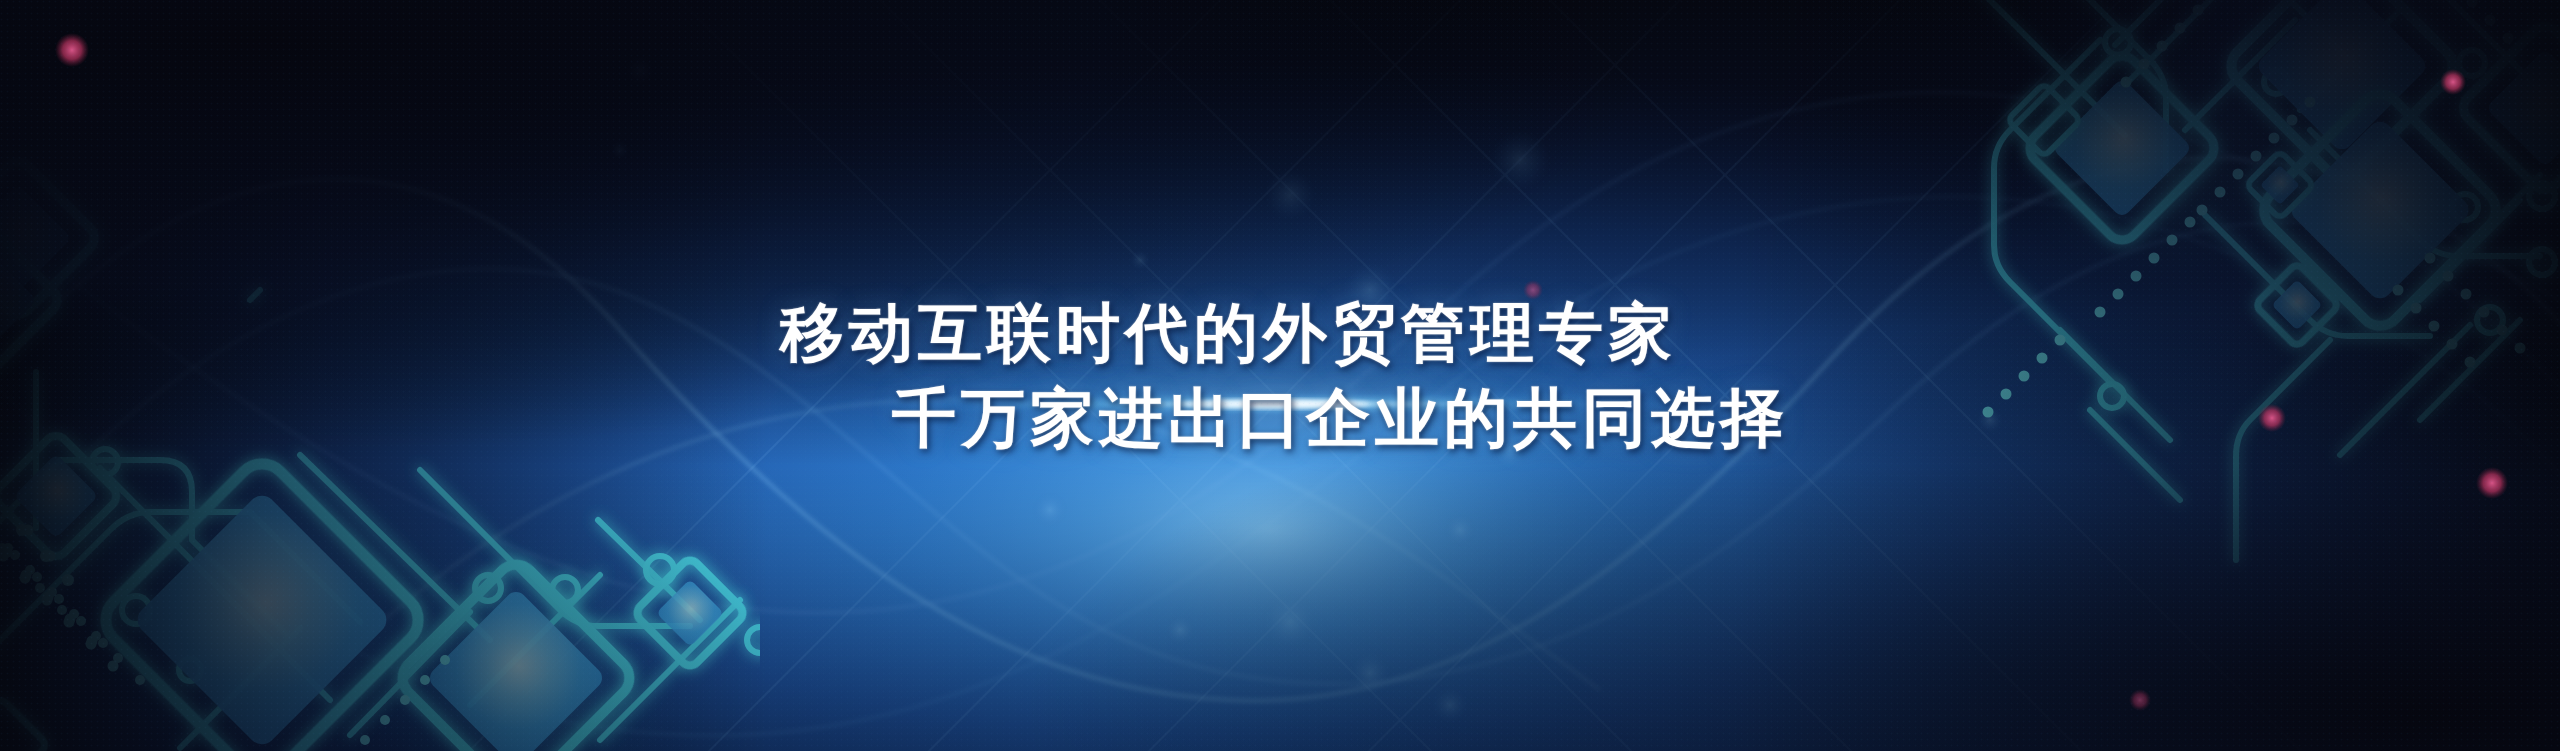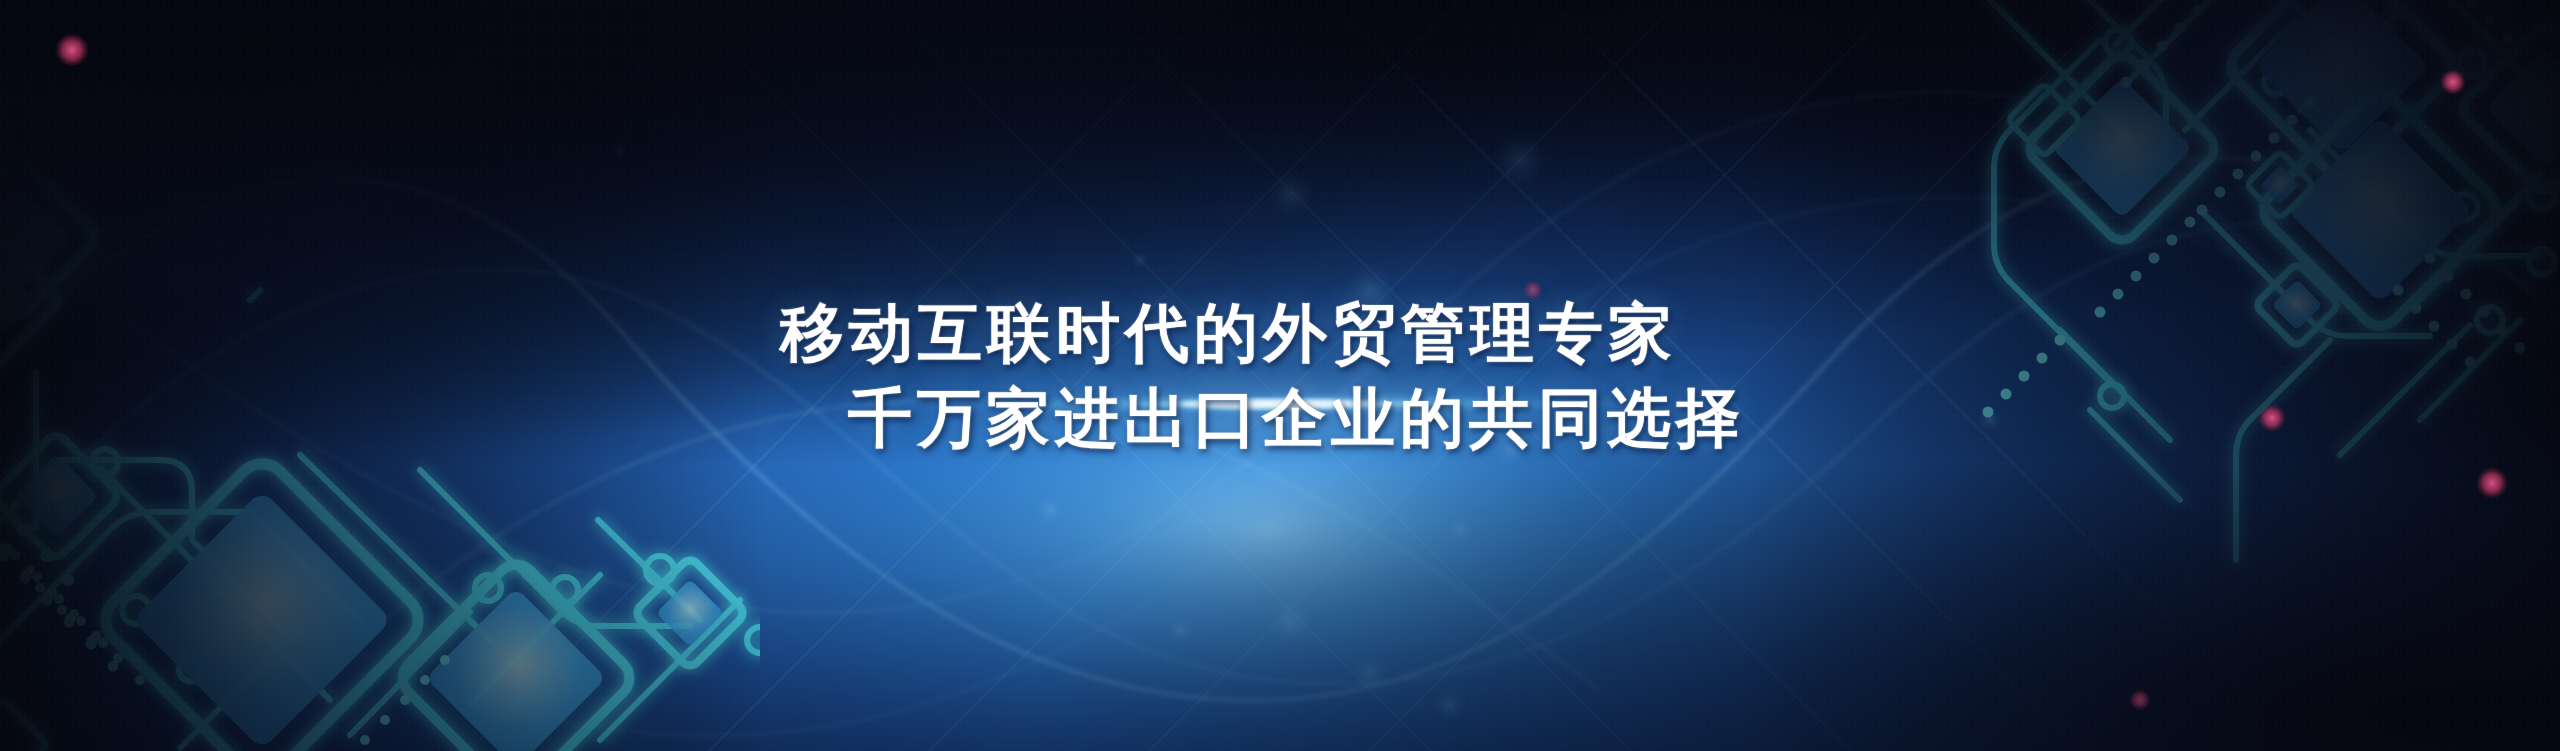--- a/index.html
+++ b/index.html
@@ -28,21 +28,21 @@
     font-size:64px;
     font-weight:bold;
     letter-spacing:5px;
     line-height:1.32;
     white-space:nowrap;
     text-shadow:
        0 0 2px rgba(255,255,255,.55),
        2px 3px 7px rgba(2,16,52,.75),
        0 0 26px rgba(120,195,255,.30);
   }
-  .hl-line.indent{ margin-left:68px; }
+  .hl-line.indent{ margin-left:112px; }
 </style>
 </head>
 <body>
 
 <div id="banner">
 
   <svg id="svg-bg" viewBox="0 0 2560 751" preserveAspectRatio="none">
     <defs>
 
       <radialGradient id="gCore" cx="0.49" cy="0.70" r="0.62">

